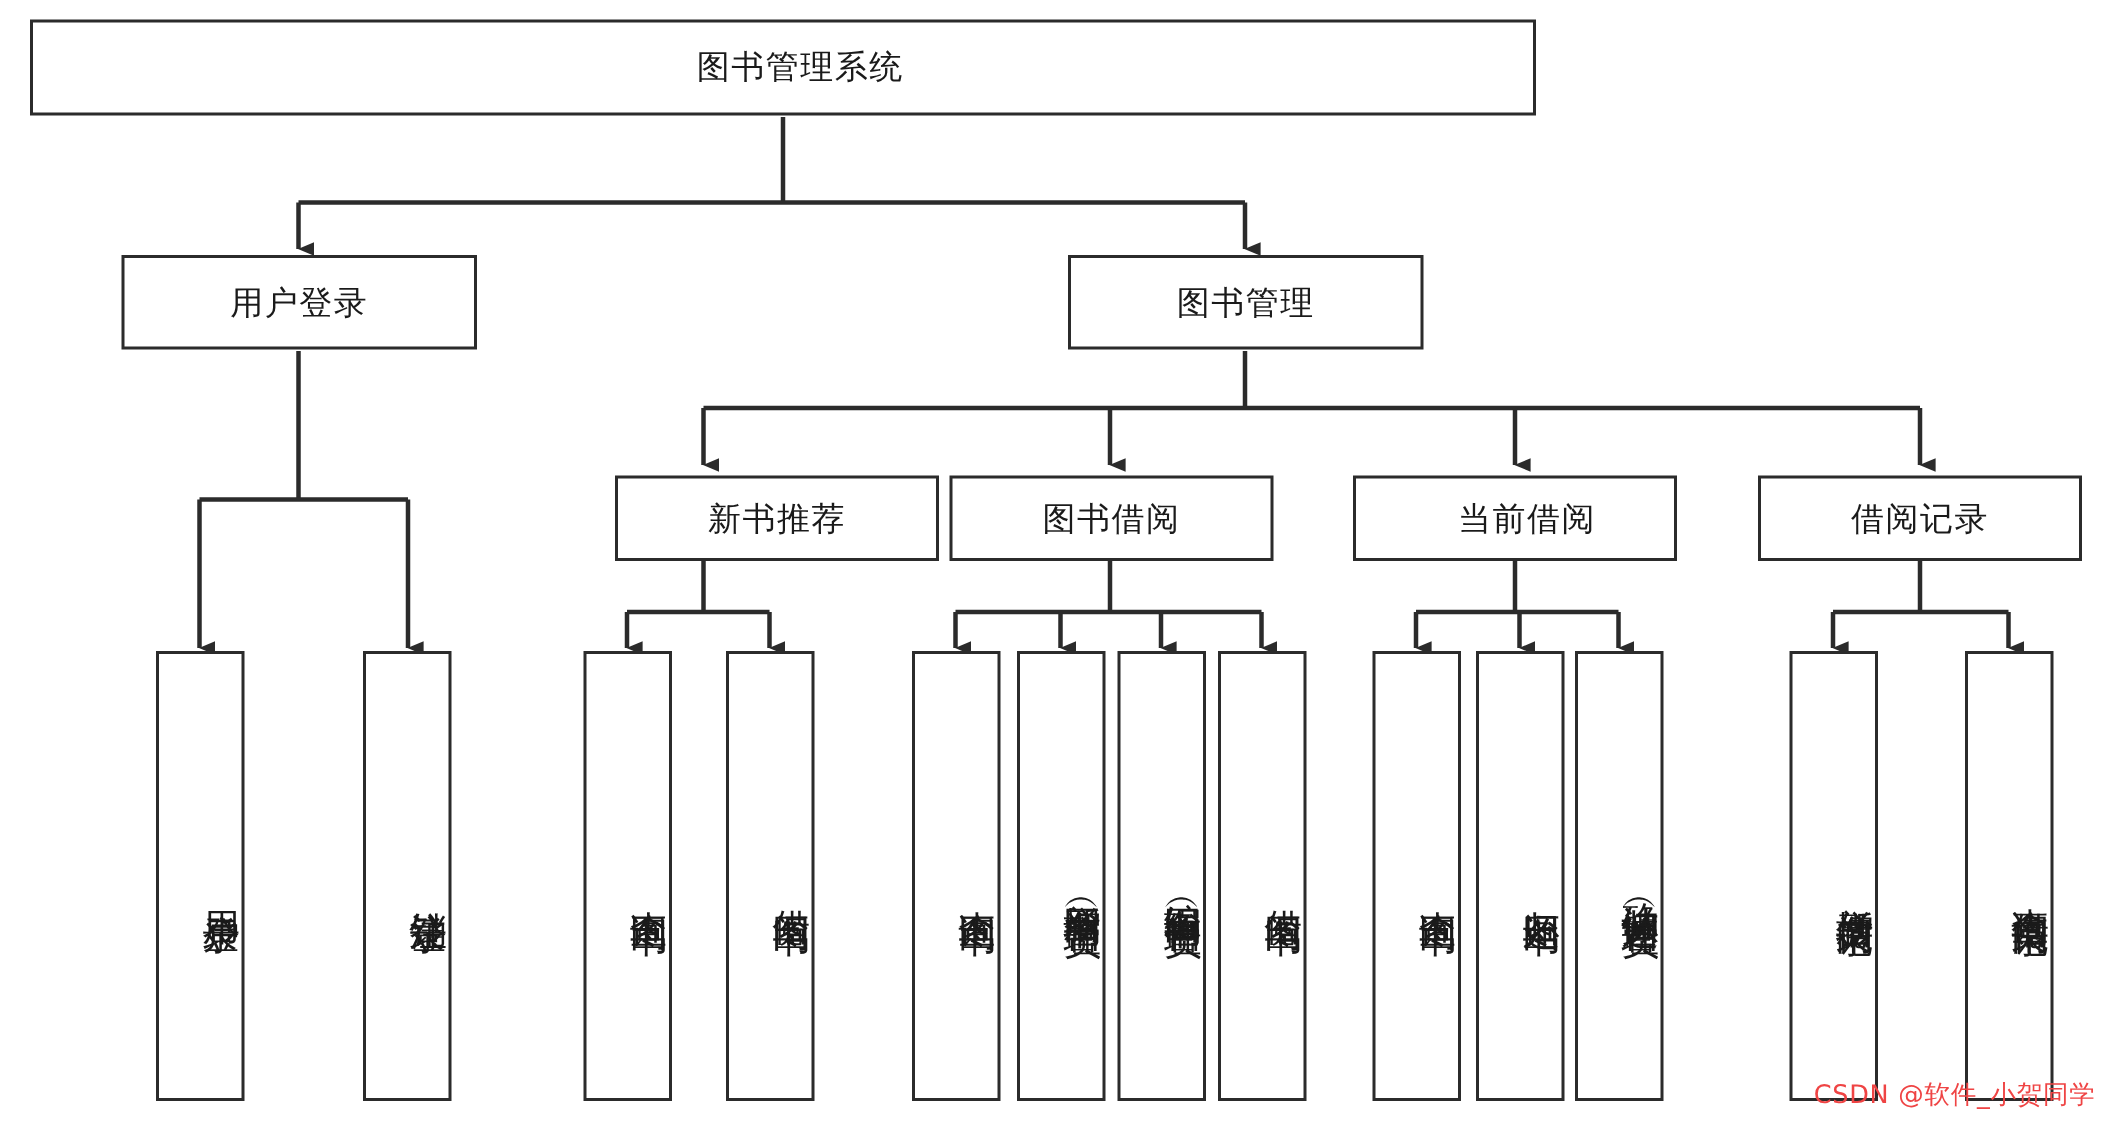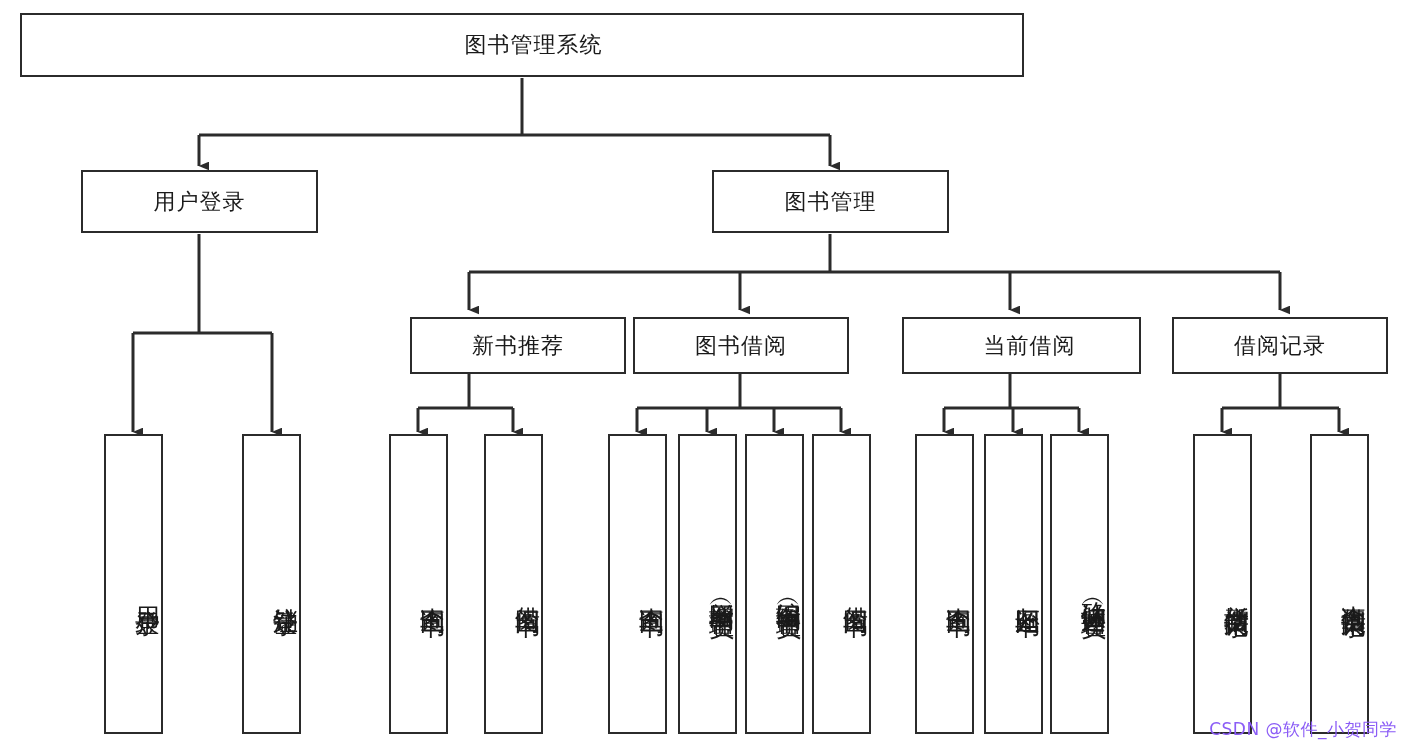--- a/index.html
+++ b/index.html
@@ -54,21 +54,21 @@
   .node.vert .vlabel {
     writing-mode: vertical-rl;
     text-orientation: upright;
     white-space: nowrap;
   }
   .watermark {
     position: absolute;
     right: 8px;
     bottom: 6px;
     font-size: 17px;
-    color: #8b5cf6;
+    color: #ef4444;
     letter-spacing: 0.5px;
     user-select: none;
   }
 </style>
 </head>
 <body>
 
 <div id="diagram-root">
 
   <svg class="wires" viewBox="0 0 1405 747" xmlns="http://www.w3.org/2000/svg">
@@ -133,21 +133,21 @@
   <div class="node horiz" style="left:712px; top:170px; width:237px; height:63px;text-align:center;">
     <span>图书管理</span>
   </div>
 
   <div class="node horiz" style="left:362px; top:317px; width:216px; height:57px;margin-left:48px;">
     <span>新书推荐</span>
   </div>
   <div class="node horiz" style="left:633px; top:317px; width:216px; height:57px;">
     <span>图书借阅</span>
   </div>
-  <div class="node horiz" style="left:902px; top:317px; width:239px; height:57px;padding-left:16px;">
+  <div class="node horiz" style="left:902px; top:317px; width:216px; height:57px;padding-left:16px;">
     <span>当前借阅</span>
   </div>
   <div class="node horiz" style="left:1172px; top:317px; width:216px; height:57px;text-align:center;">
     <span>借阅记录</span>
   </div>
 
   <div class="node vert" style="left:104px; top:434px; width:59px; height:300px;">
     <span class="vlabel">用户登录</span>
   </div>
   <div class="node vert" style="left:242px; top:434px; width:59px; height:300px;">

